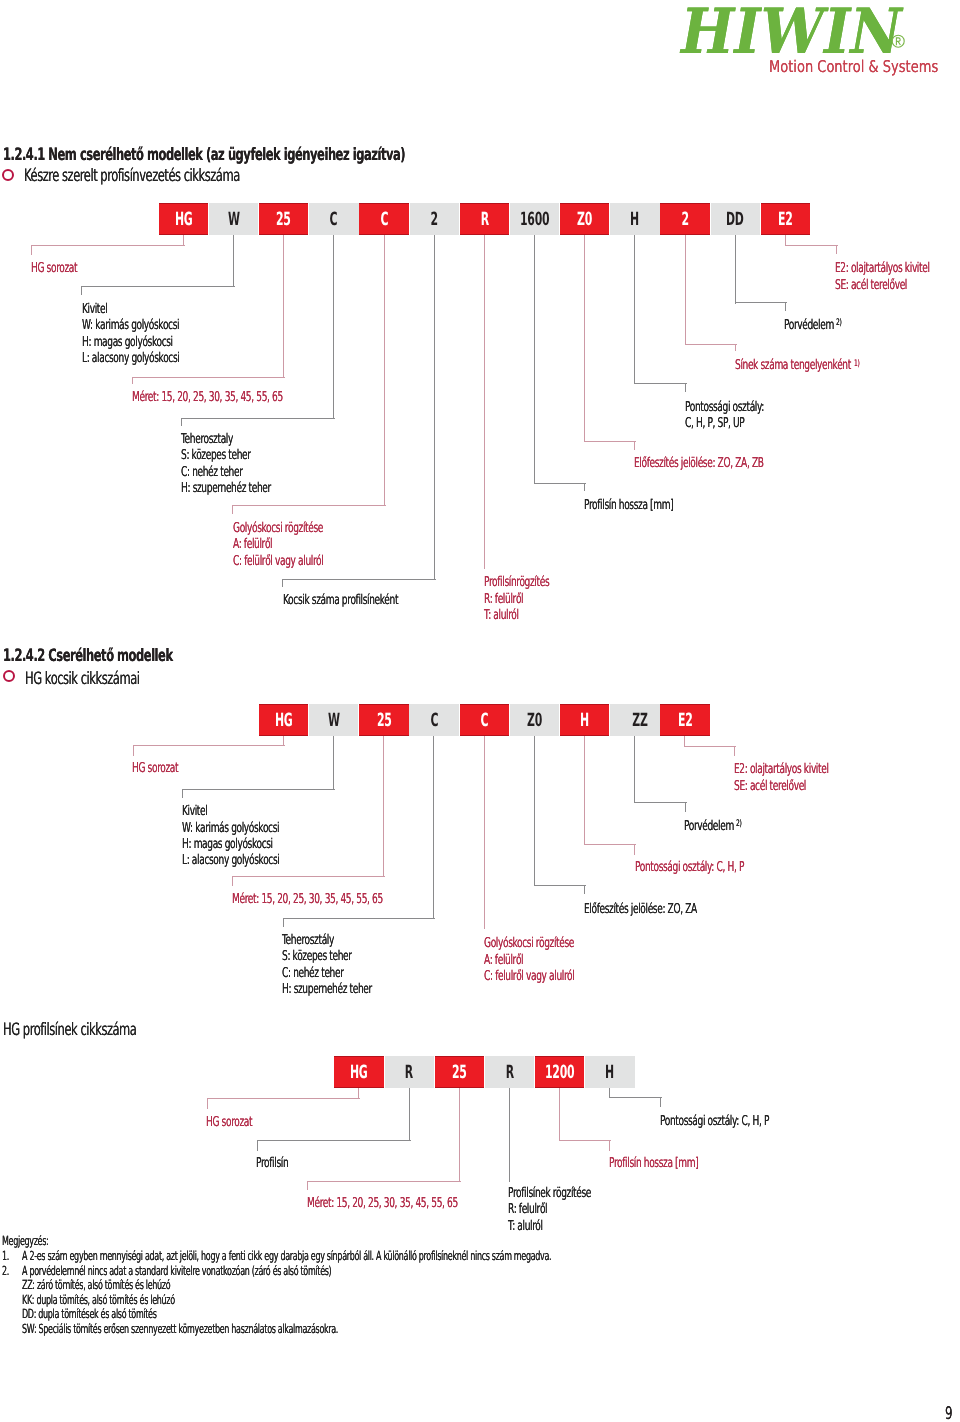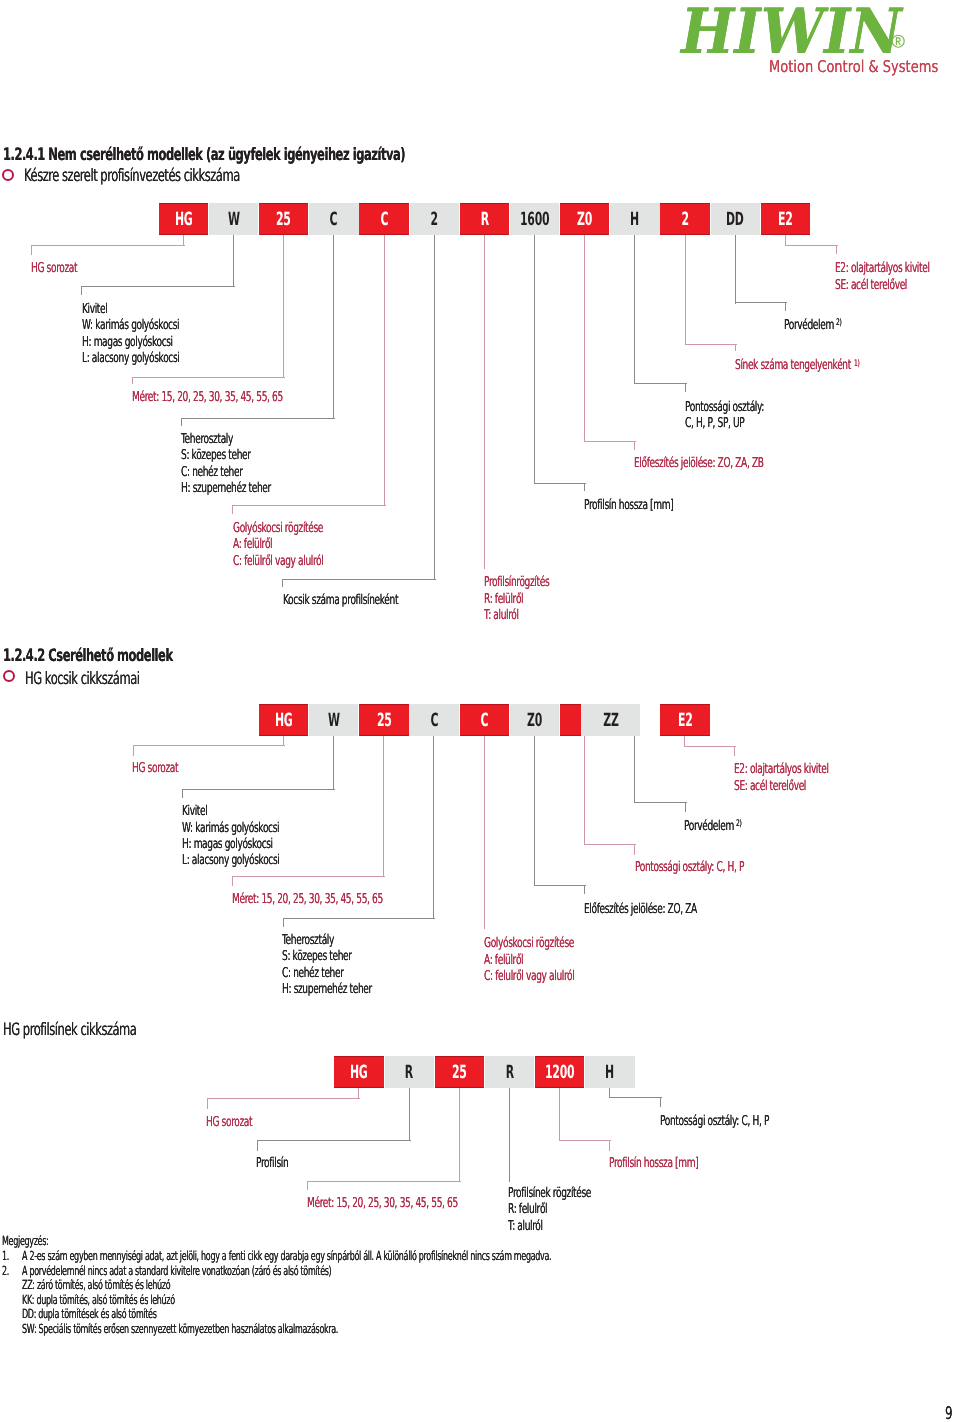--- a/index.html
+++ b/index.html
@@ -163,21 +163,21 @@
     </div>
 <div class="codebox" style="left:459.58px;top:704.3px;width:49.27px;height:31.7px;background:#ec1c24;box-shadow:inset 0 1px 0 rgba(140,10,20,.55),inset 0 -1px 0 rgba(140,10,20,.55);">
       <span style="font-size:18.2px;color:#ffffff;letter-spacing:-0.3px;transform:scaleX(0.6);">C</span>
     </div>
 <div class="codebox" style="left:509.75px;top:704.3px;width:49.27px;height:31.7px;background:#e2e3e3;">
       <span style="font-size:18.2px;color:#231f20;letter-spacing:-0.3px;transform:scaleX(0.6);">Z0</span>
     </div>
 <div class="codebox" style="left:559.92px;top:704.3px;width:49.27px;height:31.7px;background:#ec1c24;box-shadow:inset 0 1px 0 rgba(140,10,20,.55),inset 0 -1px 0 rgba(140,10,20,.55);">
       <span style="font-size:18.2px;color:#ffffff;letter-spacing:-0.3px;transform:scaleX(0.6);">H</span>
     </div>
-<div class="codebox" style="left:581px;top:704.3px;width:59px;height:31.7px;background:#e2e3e3;">
+<div class="codebox" style="left:610px;top:704.3px;width:59px;height:31.7px;background:#e2e3e3;">
       <span style="font-size:18.2px;color:#231f20;letter-spacing:-0.3px;transform:scaleX(0.6);">ZZ</span>
     </div>
 <div class="codebox" style="left:660.26px;top:704.3px;width:49.27px;height:31.7px;background:#ec1c24;box-shadow:inset 0 1px 0 rgba(140,10,20,.55),inset 0 -1px 0 rgba(140,10,20,.55);">
       <span style="font-size:18.2px;color:#ffffff;letter-spacing:-0.3px;transform:scaleX(0.6);">E2</span>
     </div>
 <div class="ln" style="left:283px;top:736.0px;width:1px;height:10.2px;background:#cd99a5;"></div>
 <div class="ln" style="left:133px;top:745px;width:152px;height:1px;background:#cd99a5;"></div>
 <div class="ln" style="left:133px;top:745.2px;width:1px;height:10.5px;background:#cd99a5;"></div>
 <div class="t" style="left:132.10px;top:762.30px;font-size:13.6px;color:#b32d4a;letter-spacing:-0.55px;transform:scaleX(0.666);">HG sorozat</div>
 <div class="ln" style="left:333px;top:736.0px;width:1px;height:54.4px;background:#8a8a8c;"></div>

